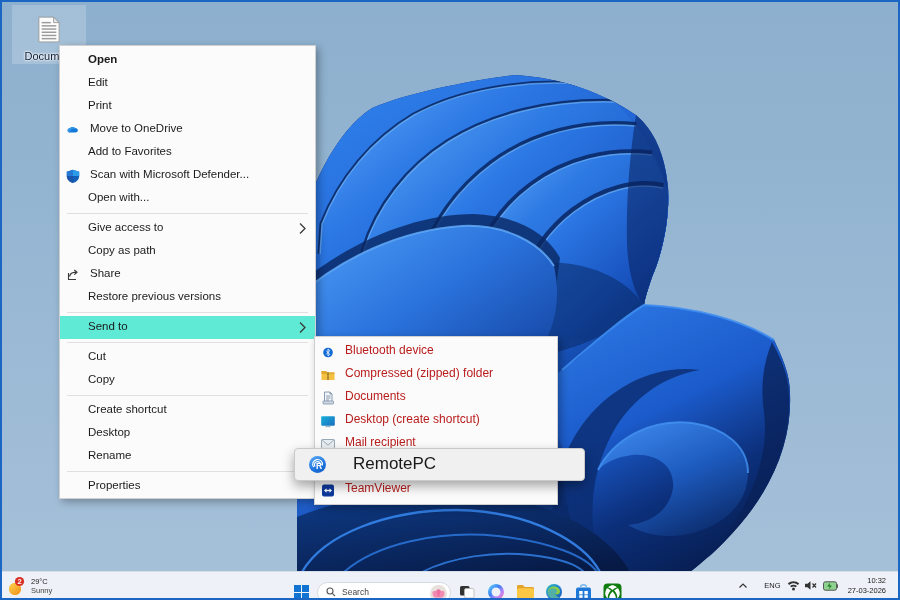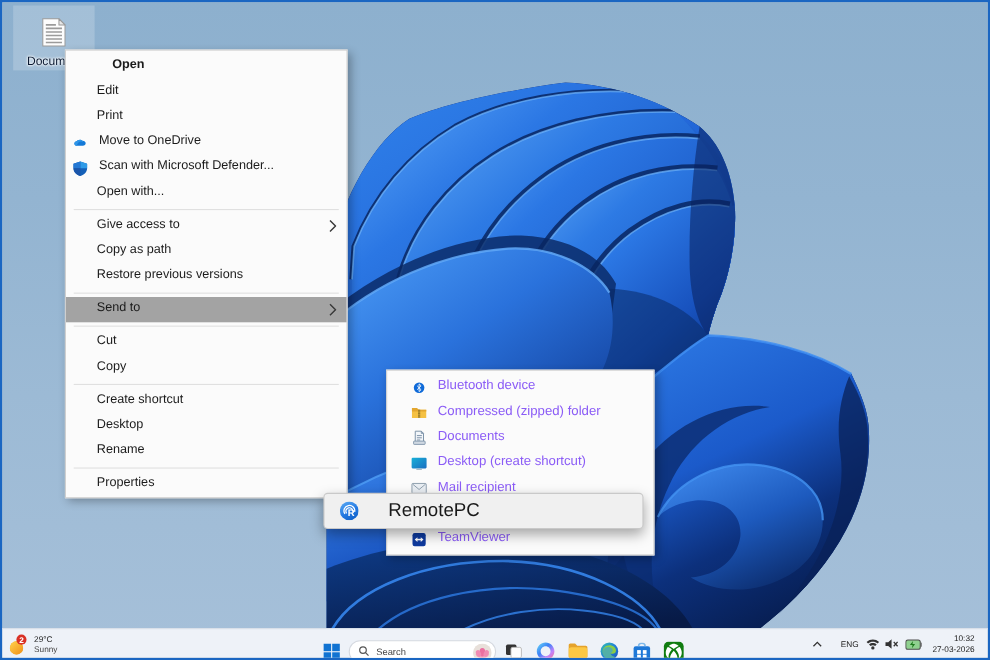--- a/index.html
+++ b/index.html
@@ -19,28 +19,28 @@
 
   
   .menu { position:absolute; left:57px; top:43px; width:257px;
           background:#fbfbfb; border:1px solid #cfcfcf;
           box-shadow:3px 3px 8px rgba(0,0,0,0.3); padding:3px 0 0 0; font-size:11.5px; color:#1b1b1b; }
   .mi { height:23px; display:flex; align-items:center; padding-left:5px; position:relative; }
   .mi .ic { width:16px; height:16px; margin-right:9px; flex:0 0 16px; }
   .mi .tx { position:relative; top:-1.5px; }
   .mi.b .tx { font-weight:bold; }
   .mi .arrow { position:absolute; right:9px; top:5px; width:7px; height:13px; }
-  .mi.hl { background:#a3a3a3; }
+  .mi.hl { background:#5eead4; }
   .msep { height:7px; position:relative; }
   .msep::after { content:""; position:absolute; left:7px; right:7px; top:3px; border-top:1px solid #e0e0e0; }
 
   
   .submenu { position:absolute; left:312px; top:334px; width:244px;
              background:#fbfbfb; border:1px solid #cfcfcf;
-             box-shadow:3px 3px 8px rgba(0,0,0,0.3); padding:3px 16px; font-size:12px; color:#8b5cf6;margin-left:37px; }
+             box-shadow:3px 3px 8px rgba(0,0,0,0.3); padding:3px 0; font-size:12px; color:#b91c1c; }
 
   
   .rpc { position:absolute; left:292px; top:446px; width:291px; height:33px;
          background:#f0f0f0; border:1px solid #c9c9c9; border-radius:4px;
          box-shadow:0 5px 12px rgba(0,0,0,0.35); display:flex; align-items:center; z-index:5; }
   .rpc .tx { font-size:17px; color:#191919; margin-left:27px; position:relative; top:-0.5px; }
 
   
   .taskbar { position:absolute; left:0; bottom:0; width:896px; height:27px;
              background:#eef2f8; border-top:1px solid #d8dee8; }
@@ -160,35 +160,38 @@
     <line x1="4" y1="10.5" x2="20" y2="10.5"></line>
     <line x1="4" y1="14" x2="20" y2="14"></line>
     <line x1="4" y1="17.5" x2="20" y2="17.5"></line>
     <line x1="4" y1="21" x2="20" y2="21"></line>
     <line x1="4" y1="24.5" x2="20" y2="24.5"></line>
   </g>
 </svg>
 <div class="doclabel">Documen</div>
 
 <div class="menu">
-  <div class="mi b" style="padding-left:42px">
+  <div class="mi b" style="padding-left:28px">
       <span class="tx">Open</span>
     </div>
   <div class="mi" style="padding-left:28px">
       <span class="tx">Edit</span>
     </div>
   <div class="mi" style="padding-left:28px">
       <span class="tx">Print</span>
     </div>
   <div class="mi">
       <span class="ic"><svg width="16" height="16" viewBox="0 0 16 16">
           <path d="M6 5.6 C7.1 4.7 9 4.8 9.9 6 C11.6 5.9 12.9 6.9 12.9 8.3 C12.9 9.6 11.8 10.5 10.3 10.5 L5.2 10.5 C3.7 10.5 2.6 9.6 2.6 8.4 C2.6 7.2 3.5 6.4 4.7 6.3 C5 5.9 5.5 5.7 6 5.6 Z" fill="#1479d7"></path>
           <path d="M6 5.6 C7.1 4.7 9 4.8 9.9 6 C10.4 6.3 10.7 6.8 10.8 7.3 C9.5 6.3 7.6 6.5 6.3 7.6 C5.5 8.3 5 9.4 5.2 10.5 C3.7 10.5 2.6 9.6 2.6 8.4 C2.6 7.2 3.5 6.4 4.7 6.3 C5 5.9 5.5 5.7 6 5.6 Z" fill="#2e95e8"></path>
         </svg></span>
       <span class="tx">Move to OneDrive</span>
+    </div>
+  <div class="mi" style="padding-left:28px">
+      <span class="tx">Add to Favorites</span>
     </div>
   <div class="mi">
       <span class="ic"><svg width="16" height="16" viewBox="0 0 16 16">
           <path d="M8 1.8 L14.2 3.8 L14.2 8 C14.2 11.4 11.7 13.8 8 15 C4.3 13.8 1.8 11.4 1.8 8 L1.8 3.8 Z" fill="#1460b8"></path>
           <path d="M8 1.8 L14.2 3.8 L14.2 8 L8 8 Z" fill="#2e9be8"></path>
           <path d="M1.8 3.8 L8 1.8 L8 8 L1.8 8 Z" fill="#2478d4"></path>
           <path d="M1.8 8 L8 8 L8 15 C4.3 13.8 1.8 11.4 1.8 8 Z" fill="#1a55aa"></path>
         </svg></span>
       <span class="tx">Scan with Microsoft Defender...</span>
     </div>
@@ -197,20 +200,28 @@
     </div>
   <div class="msep"></div>
   <div class="mi" style="padding-left:28px">
       <span class="tx">Give access to</span>
       <span class="arrow"><svg width="7" height="13" viewBox="0 0 7 13" fill="none" stroke="#3a3a3a" stroke-width="1.3">
           <path d="M1 1.5 L6 6.5 L1 11.5"></path>
         </svg></span>
     </div>
   <div class="mi" style="padding-left:28px">
       <span class="tx">Copy as path</span>
+    </div>
+  <div class="mi">
+      <span class="ic"><svg width="16" height="16" viewBox="0 0 16 16" fill="none" stroke="#3a3a3a" stroke-width="1.1">
+          <path d="M3.5 6 L3.5 12.5 L11 12.5"></path>
+          <path d="M4.5 9.5 C5 7.2 7 5.6 9.5 5.4 L11.5 5.3" stroke-width="1.2"></path>
+          <path d="M9.3 3 L12 5.3 L9.3 7.6" stroke-width="1.2" stroke-linejoin="round"></path>
+        </svg></span>
+      <span class="tx">Share</span>
     </div>
   <div class="mi" style="padding-left:28px">
       <span class="tx">Restore previous versions</span>
     </div>
   <div class="msep"></div>
   <div class="mi hl" style="padding-left:28px">
       <span class="tx">Send to</span>
       <span class="arrow"><svg width="7" height="13" viewBox="0 0 7 13" fill="none" stroke="#3a3a3a" stroke-width="1.3">
           <path d="M1 1.5 L6 6.5 L1 11.5"></path>
         </svg></span>

